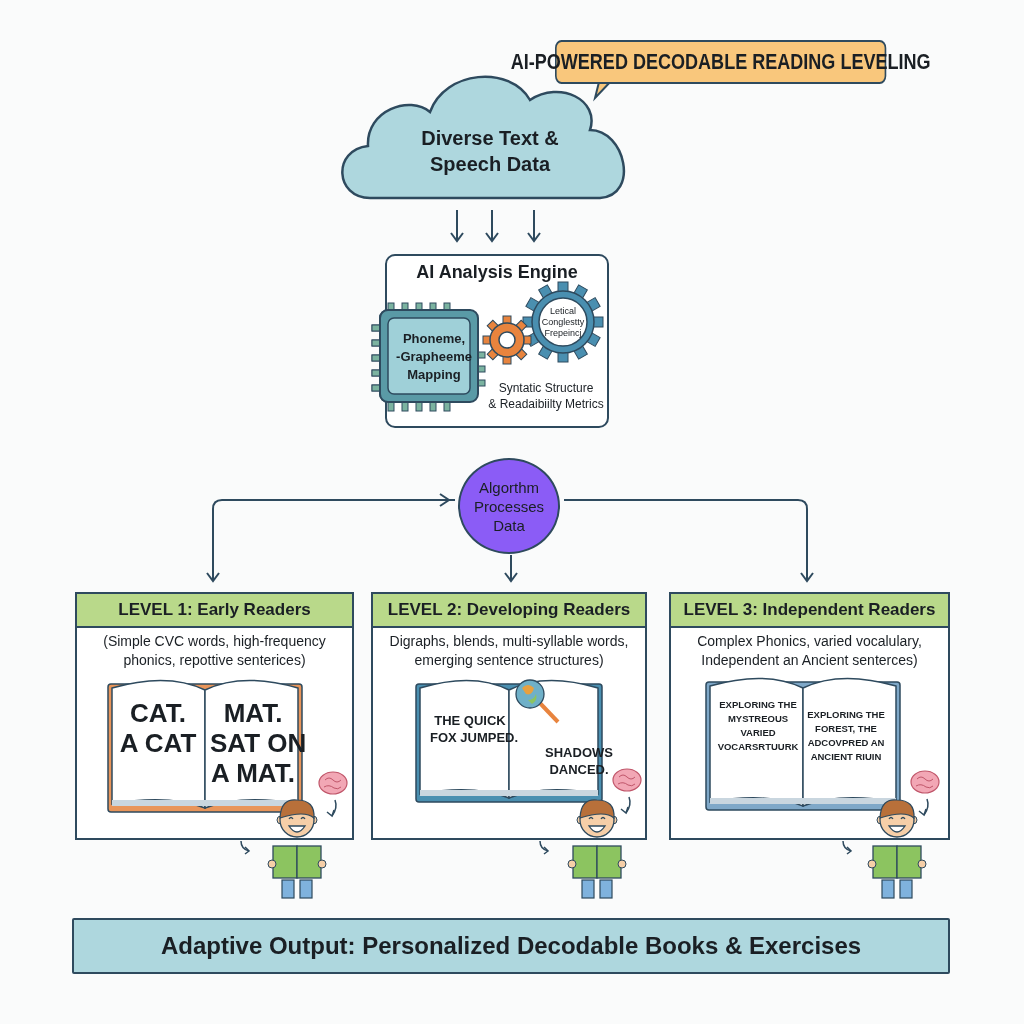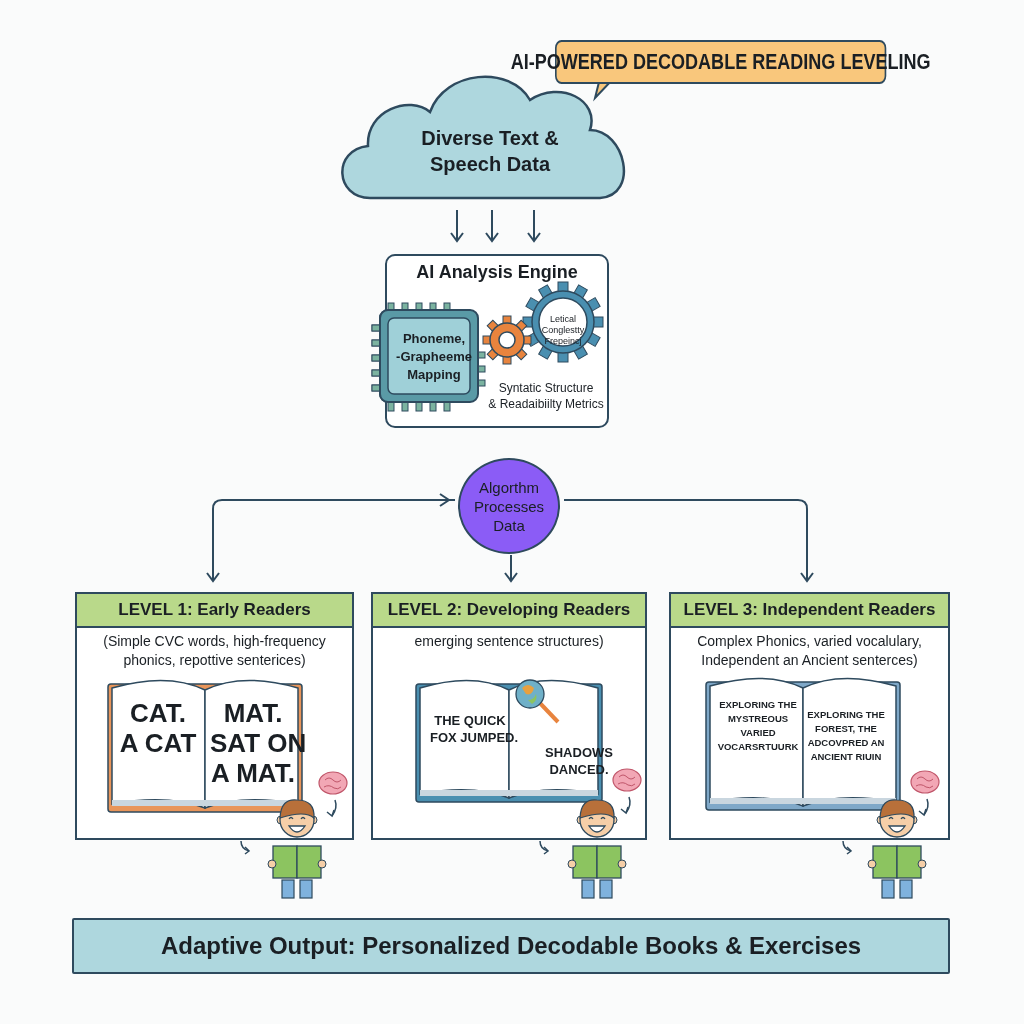--- a/index.html
+++ b/index.html
@@ -11,21 +11,21 @@
   #title-bubble { left:555px; top:40px; width:400px; height:40px; background:#f9c77c; border:2px solid #2e4a5e;
                   border-radius:8px; display:flex; align-items:center; justify-content:center;
                   font-weight:bold; font-size:22px; transform:scaleX(0.82); transform-origin:left center; }
   #title-bubble span { white-space:nowrap; }
 
   #cloud-text { left:400px; top:125px; width:180px; text-align:center; font-weight:bold; font-size:20px; line-height:26px; }
 
   #engine-box { left:385px; top:254px; width:220px; height:170px; border:2px solid #2e4a5e; border-radius:10px; background:#fff; }
   #engine-title { left:385px; top:262px; width:224px; text-align:center; font-weight:bold; font-size:18px; }
   #chip-text { left:394px; top:330px; width:80px; text-align:center; font-weight:bold; font-size:13px; line-height:18px; }
-  #gear-text { left:528px; top:306px; width:70px; text-align:center; font-size:9px; line-height:11px;margin-top:8px; }
+  #gear-text { left:528px; top:306px; width:70px; text-align:center; font-size:9px; line-height:11px; }
   #metrics-text { left:484px; top:380px; width:124px; text-align:center; font-size:12px; line-height:16px; }
 
   #algo-circle { left:458px; top:458px; width:98px; height:92px; border:2px solid #2e4a5e; border-radius:50%; background:#8b5cf6;
                  display:flex; align-items:center; justify-content:center; text-align:center; font-weight:normal; font-size:15px; line-height:19px; }
 
   .level-box { position:absolute; top:592px; height:244px; border:2px solid #2e4a5e; background:#fff; }
   .level-head { height:32px; background:#b9d98a; border-bottom:2px solid #2e4a5e; display:flex; align-items:center; justify-content:center;
                 font-weight:bold; font-size:17px; white-space:nowrap; }
   .level-desc { text-align:center; font-size:14px; line-height:19px; padding:4px 6px 0; }
 
@@ -214,20 +214,21 @@
 <div class="level-box" style="left:75px; width:275px;">
   <div class="level-head">LEVEL 1: Early Readers</div>
   <div class="level-desc">
     <div>(Simple CVC words, high-frequency</div>
     <div>phonics, repottive senterices)</div>
   </div>
 </div>
 <div class="level-box" style="left:371px; width:272px;">
   <div class="level-head">LEVEL 2: Developing Readers</div>
   <div class="level-desc">
+    <div>Digraphs, blends, multi-syllable words,</div>
     <div>emerging sentence structures)</div>
   </div>
 </div>
 <div class="level-box" style="left:669px; width:277px;">
   <div class="level-head">LEVEL 3: Independent Readers</div>
   <div class="level-desc">
     <div>Complex Phonics, varied vocalulary,</div>
     <div>Independent an Ancient senterces)</div>
   </div>
 </div>

